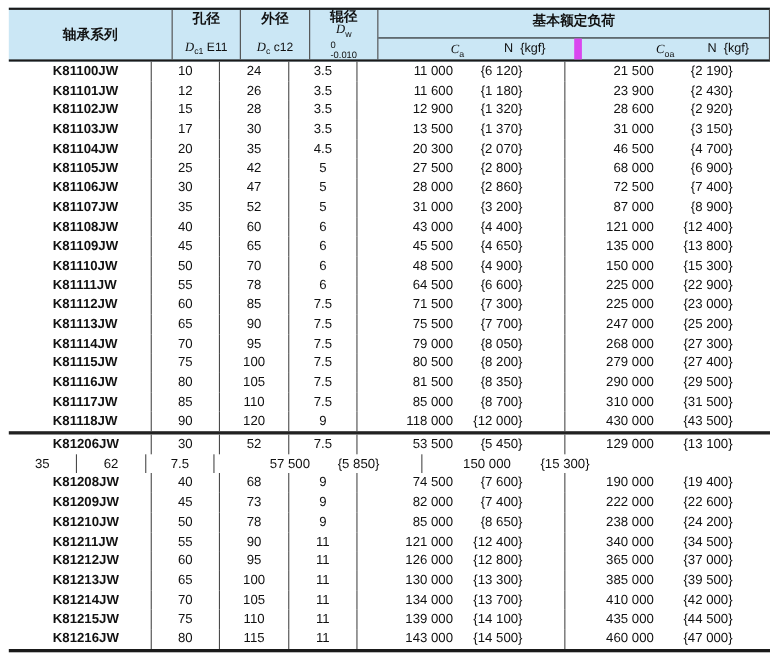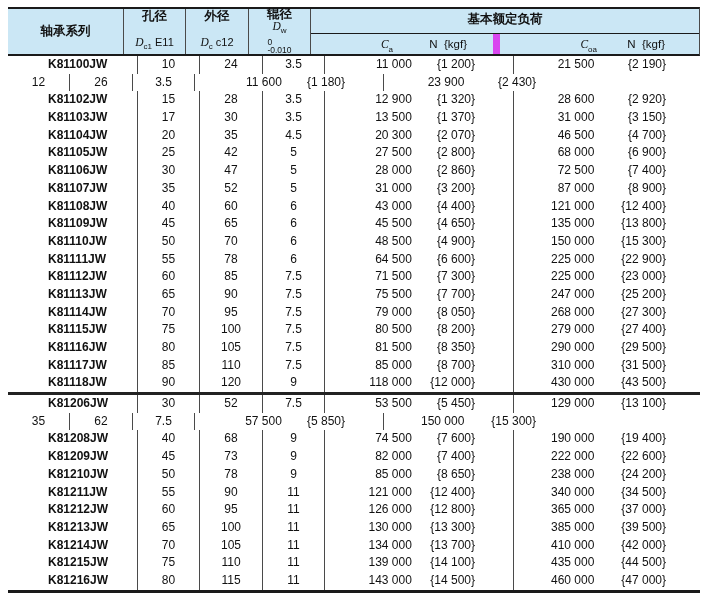--- a/index.html
+++ b/index.html
@@ -3,21 +3,21 @@
 <meta charset="utf-8">
 <style>
   html,body{margin:0;padding:0;background:#ffffff;}
   body{width:709px;height:605px;position:relative;font-family:"Liberation Sans","DejaVu Sans",sans-serif;color:#111;}
   .tbl{position:absolute;left:8px;top:7px;width:692px;box-sizing:border-box;}
 
   
   .hdr{display:flex;border-top:2px solid #1a1a1a;border-bottom:2px solid #1a1a1a;border-right:1px solid #4a4a4a;background:#cbe7f5;height:49px;box-sizing:border-box;}
   .hcell{box-sizing:border-box;border-right:1px solid #4a4a4a;display:flex;flex-direction:column;justify-content:center;align-items:center;text-align:center;}
   .hcell:last-child{border-right:none;}
-  .h-series{width:116px;font-weight:bold;font-size:12.5px;text-align:center;}
+  .h-series{width:149px;font-weight:bold;font-size:12.5px;text-align:center;}
   .h-bore,.h-outer{width:62px;gap:12px;}
   .h-outer{width:63px;}
   .h-roller{width:62px;}
   .h-load{width:313px;flex:1;display:flex;flex-direction:column;align-items:stretch;justify-content:flex-start;border-right:none;}
   .h-title{font-weight:bold;font-size:12.5px;line-height:15px;}
   .h-sym{font-size:11px;line-height:13px;white-space:pre;}
   .sym-i{font-family:"Liberation Serif","DejaVu Serif",serif;font-style:italic;font-size:11.5px;}
   sub{font-size:8px;}
   .tolstack{font-size:8.5px;line-height:8.5px;text-align:left;margin-top:1px;}
   .load-top{height:33px;line-height:20px;border-bottom:1px solid #1a1a1a;font-weight:bold;font-size:12.5px;text-align:center;box-sizing:border-box;}
@@ -83,29 +83,30 @@
   </div>
 
   <div class="grp">
   <div class="row">
     <div class="c c1">K81100JW</div>
     <div class="c c2">10</div>
     <div class="c c3">24</div>
     <div class="c c4">3.5</div>
     <div class="c c5">
       <span class="n">11 000</span>
-      <span class="kgf">{1 200}</span>
+      <span class="kgf">{6 120}</span>
     </div>
     <div class="c c6">
       <span class="n n2">21 500</span>
       <span class="kgf kgf2">{2 190}</span>
     </div>
   </div>
 
   <div class="row">
+    <div class="c c1">K81101JW</div>
     <div class="c c2">12</div>
     <div class="c c3">26</div>
     <div class="c c4">3.5</div>
     <div class="c c5">
       <span class="n">11 600</span>
       <span class="kgf">{1 180}</span>
     </div>
     <div class="c c6">
       <span class="n n2">23 900</span>
       <span class="kgf kgf2">{2 430}</span>

